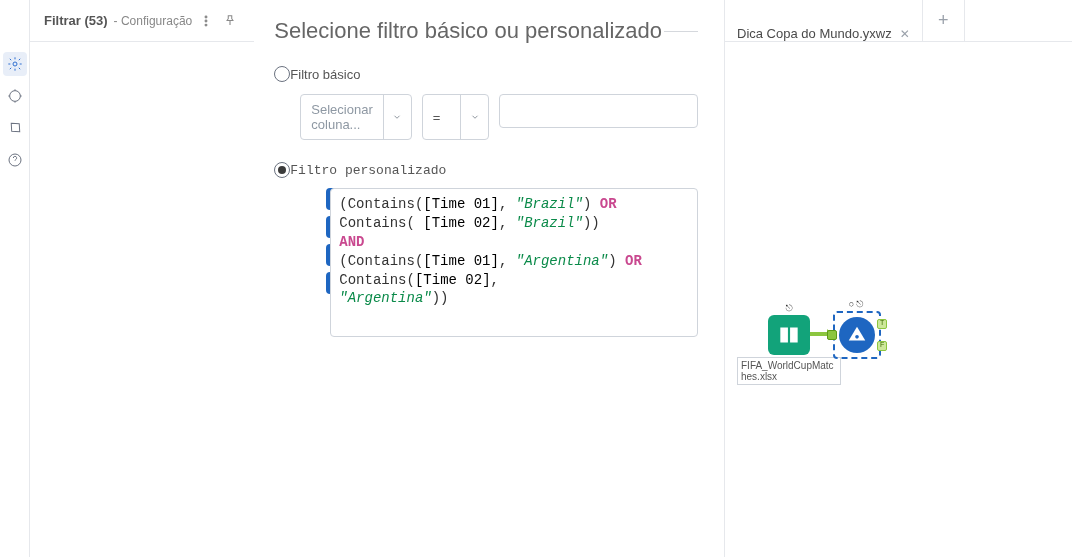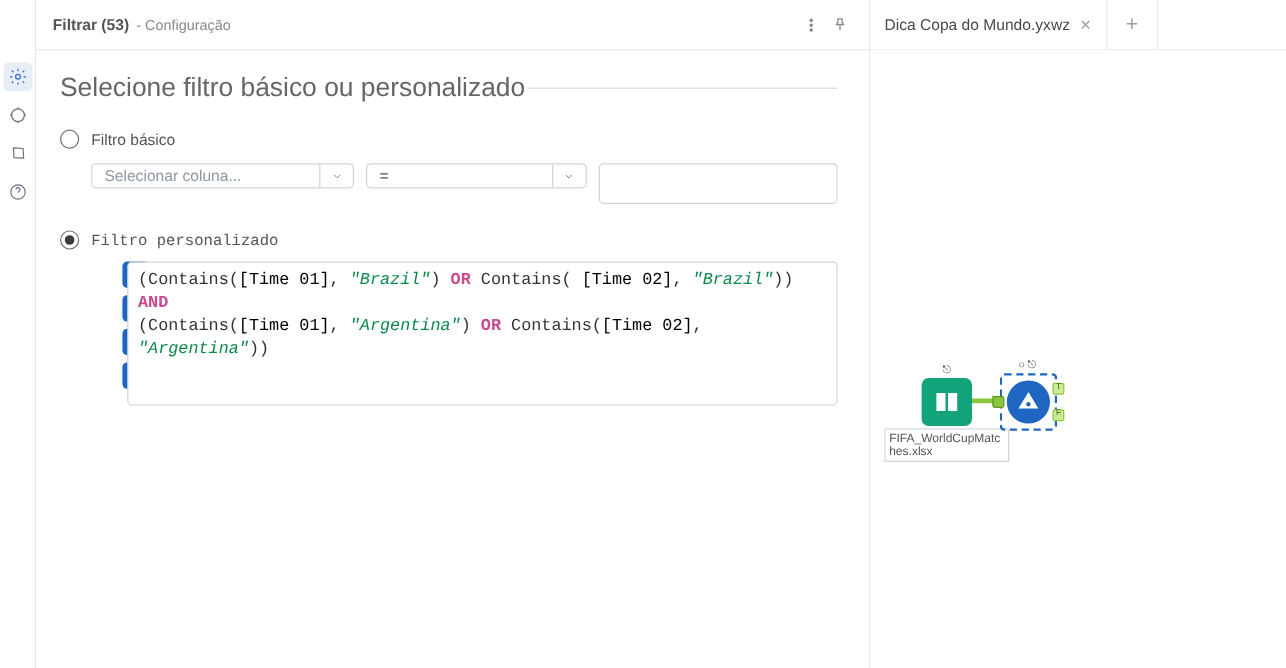--- a/index.html
+++ b/index.html
@@ -4,40 +4,40 @@
 <style>
   * { box-sizing: border-box; margin: 0; padding: 0; }
   html, body { width: 1072px; height: 557px; font-family: "Segoe UI", Tahoma, sans-serif; font-size: 13px; color: #4a4a4a; background: #fff; overflow: hidden; }
   .app { display: flex; width: 100%; height: 100%; }
   .iconcol { width: 30px; border-right: 1px solid #e6e8ec; padding-top: 52px; display: flex; flex-direction: column; align-items: center; gap: 8px; background: #fff; }
   .iconcol .ib { width: 24px; height: 24px; display: flex; align-items: center; justify-content: center; border-radius: 4px; cursor: pointer; }
   .iconcol .ib.active { background: #e8eef8; }
   .iconcol svg { width: 16px; height: 16px; stroke: #6b7280; fill: none; stroke-width: 1.5; }
   .iconcol .ib.active svg { stroke: #2f6fd1; }
 
-  .configpanel { width: 694px; display: flex; flex-direction: column; }
+  .configpanel { width: 694px; display: flex; flex-direction: row; }
   .cfg-header { height: 42px; display: flex; align-items: center; padding: 0 14px; border-bottom: 1px solid #e6e8ec; }
   .cfg-title { font-weight: 600; color: #555; }
   .cfg-sub { margin-left: 6px; color: #888; font-size: 12px; }
   .cfg-spacer { flex: 1; }
   .cfg-ico { width: 20px; height: 20px; display: flex; align-items: center; justify-content: center; color: #888; cursor: pointer; margin-left: 4px; }
   .cfg-ico svg { width: 14px; height: 14px; stroke: #888; fill: none; stroke-width: 1.8; }
 
   .cfg-body { padding: 18px 26px 18px 20px; overflow: auto; flex: 1; }
   .section-row { display: flex; align-items: center; gap: 2px; }
   .section-h { font-size: 22px; color: #666; font-weight: 400; white-space: nowrap; }
   .hr { flex: 1; height: 1px; background: #d5d8dd; }
 
-  .radio-row { display: flex; align-items: center; gap: 10px; margin-top: 22px; cursor: pointer; }
+  .radio-row { display: flex; align-items: center; margin-top: 22px; cursor: pointer; }
   .radio { width: 16px; height: 16px; border: 1.5px solid #6b7280; border-radius: 50%; display: flex; align-items: center; justify-content: center; }
   .radio .dot { width: 8px; height: 8px; border-radius: 50%; background: #3b3b3b; }
   .radio-label { color: #555; }
 
   .basic-controls { display: flex; gap: 10px; margin: 12px 0 0 26px; }
-  .dd { height: 21px; border: 1px solid #cfd4db; border-radius: 4px; background: #fff; display: flex; align-items: center; position: relative; }
+  .dd { height: 46px; border: 1px solid #cfd4db; border-radius: 4px; background: #fff; display: flex; align-items: center; position: relative; }
   .dd .txt { flex: 1; padding: 0 10px; color: #8e98a3; }
   .dd .car { width: 28px; border-left: 1px solid #cfd4db; display: flex; align-items: center; justify-content: center; height: 100%; }
   .dd .car svg { width: 10px; height: 10px; stroke: #7a828c; stroke-width: 2; fill: none; }
   .dd1 { width: 220px; }
   .dd2 { width: 184px; }
   .dd2 .txt { color: #555; }
   .txtin { width: 200px; height: 34px; border: 1px solid #cfd4db; border-radius: 4px; padding: 0 10px; background: #fff; }
 
   .expr-block { margin: 10px 0 0 26px; display: flex; gap: 6px; }
   .toolcol { width: 24px; display: flex; flex-direction: column; gap: 6px; }
@@ -46,21 +46,21 @@
   .tbtn .fx { font-style: italic; font-family: Georgia, serif; font-size: 11px; }
   .tbtn .bigx { font-style: italic; font-family: Georgia, serif; font-size: 14px; font-weight: bold; }
 
   .editor { flex: 1; min-height: 120px; border: 1px solid #cfd4db; border-radius: 4px; padding: 6px 8px 28px 8px; font-family: "Consolas", "Courier New", monospace; font-size: 14px; line-height: 1.35; color: #333; background: #fff; white-space: pre-wrap; word-break: break-word; }
   .editor .col { color: #000000; }
   .editor .str { color: #0a8a49; font-style: italic; }
   .editor .kw  { color: #c9488f; font-weight: bold; }
 
   .canvasarea { flex: 1; border-left: 1px solid #e6e8ec; display: flex; flex-direction: column; }
   .tabbar { height: 42px; display: flex; align-items: stretch; border-bottom: 1px solid #e6e8ec; }
-  .tab { display: flex; align-items: center; gap: 8px; padding: 0 12px; border-right: 1px solid #e6e8ec; background: #fff; cursor: pointer; }
+  .tab { display: flex; align-items: flex-end; gap: 8px; padding: 0 12px; border-right: 1px solid #e6e8ec; background: #fff; cursor: pointer; }
   .tab .x { color: #9aa1aa; font-size: 12px; cursor: pointer; }
   .addtab { width: 42px; display: flex; align-items: center; justify-content: center; color: #9aa1aa; border-right: 1px solid #e6e8ec; cursor: pointer; font-size: 18px; }
   .canvas { flex: 1; position: relative; background: #fff; }
 
   .node { position: absolute; display: flex; flex-direction: column; align-items: center; }
   .node .top { font-size: 9px; color: #333; line-height: 1; margin-bottom: 2px; }
   .node .box { width: 42px; height: 40px; border-radius: 6px; display: flex; align-items: center; justify-content: center; position: relative; }
   .node .lbl { width: 104px; border: 1px solid #cfd4db; font-size: 10px; color: #555; background: #fff; padding: 2px 3px; margin-top: 2px; line-height: 1.1; word-break: break-word; }
 
   .node-in .box { background: #12a37a; }

